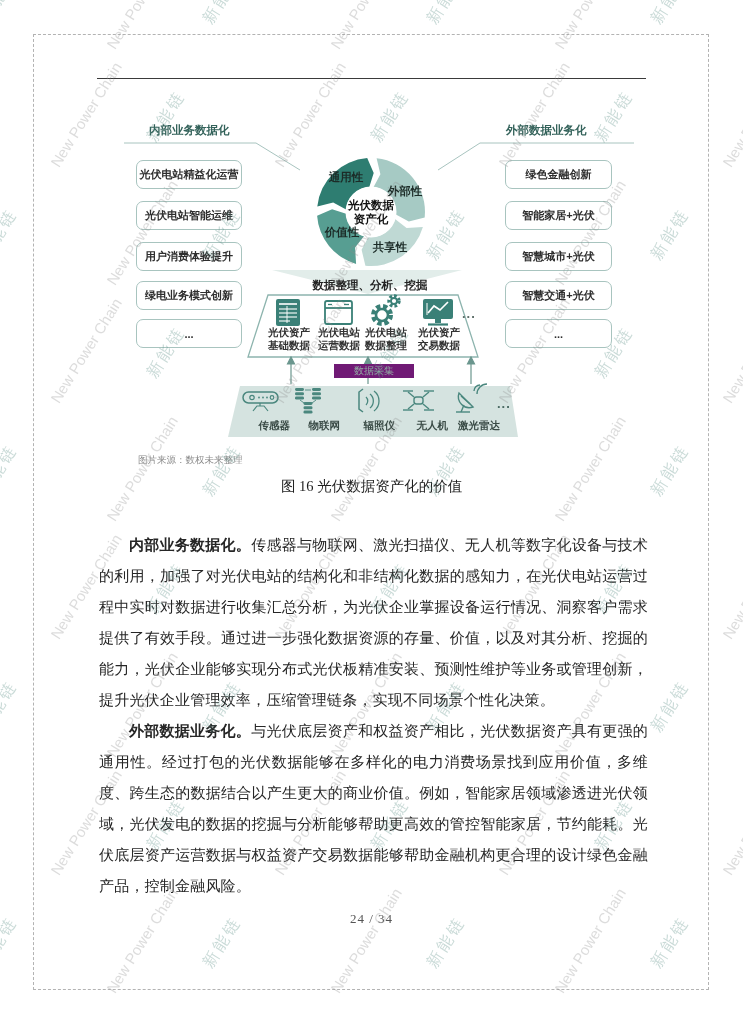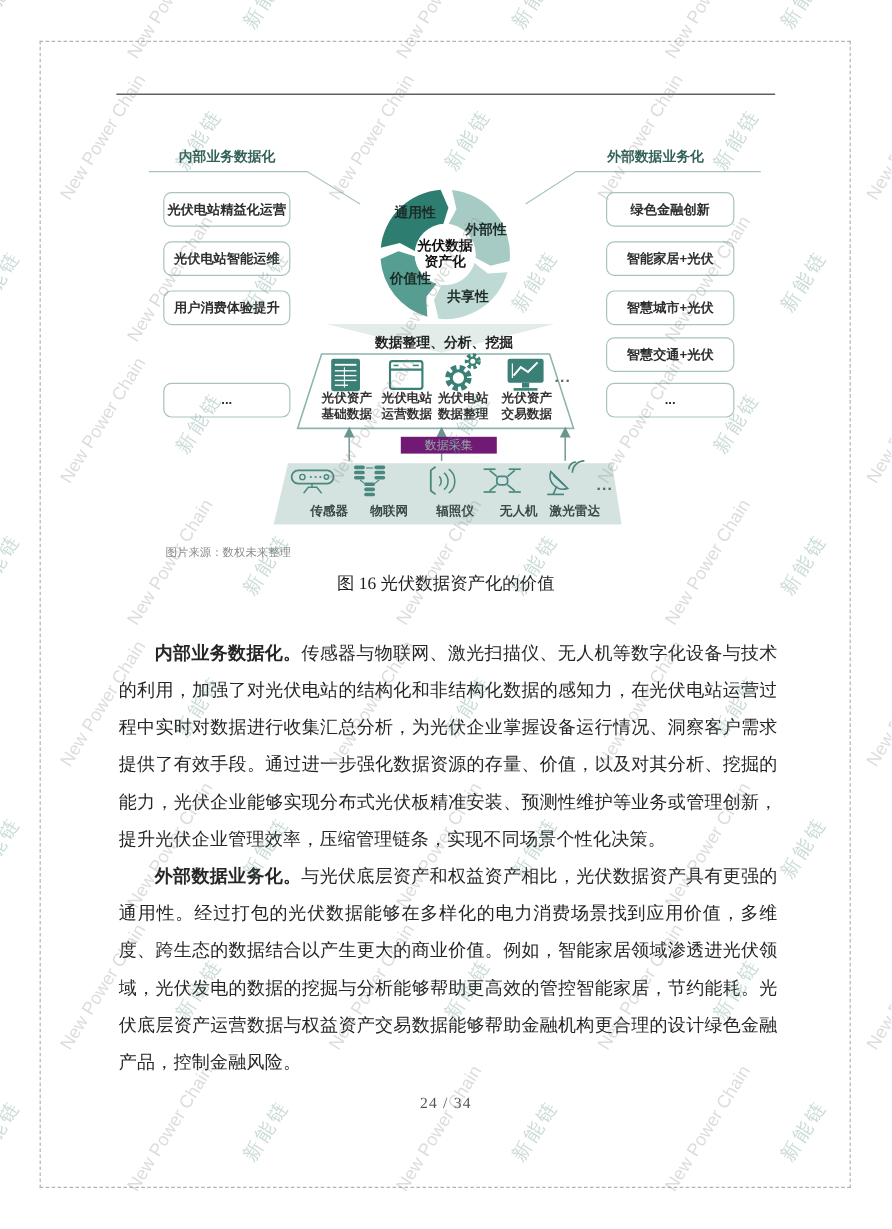--- a/index.html
+++ b/index.html
@@ -160,20 +160,21 @@
       <path d="M477,394 a10,10 0 0 1 10,-10"></path>
     </g>
   </svg>
 
   <div class="col-header" style="left:133px;top:123px;margin-left:16px;">内部业务数据化</div>
   <div class="col-header" style="left:506px;top:123px;">外部数据业务化</div>
 
   <div class="box" style="left:136px;top:160px;">光伏电站精益化运营</div>
   <div class="box" style="left:136px;top:242px;">用户消费体验提升</div>
   <div class="box" style="left:136px;top:201px;">光伏电站智能运维</div>
+  <div class="box" style="left:136px;top:281px;">绿电业务模式创新</div>
   <div class="box" style="left:136px;top:319px;">...</div>
 
   <div class="box r" style="left:505px;top:160px;">绿色金融创新</div>
   <div class="box r" style="left:505px;top:201px;">智能家居+光伏</div>
   <div class="box r" style="left:505px;top:242px;">智慧城市+光伏</div>
   <div class="box r" style="left:505px;top:281px;">智慧交通+光伏</div>
   <div class="box r" style="left:505px;top:319px;">...</div>
 
   <div class="cycle-center">
     <div>光伏数据</div>

